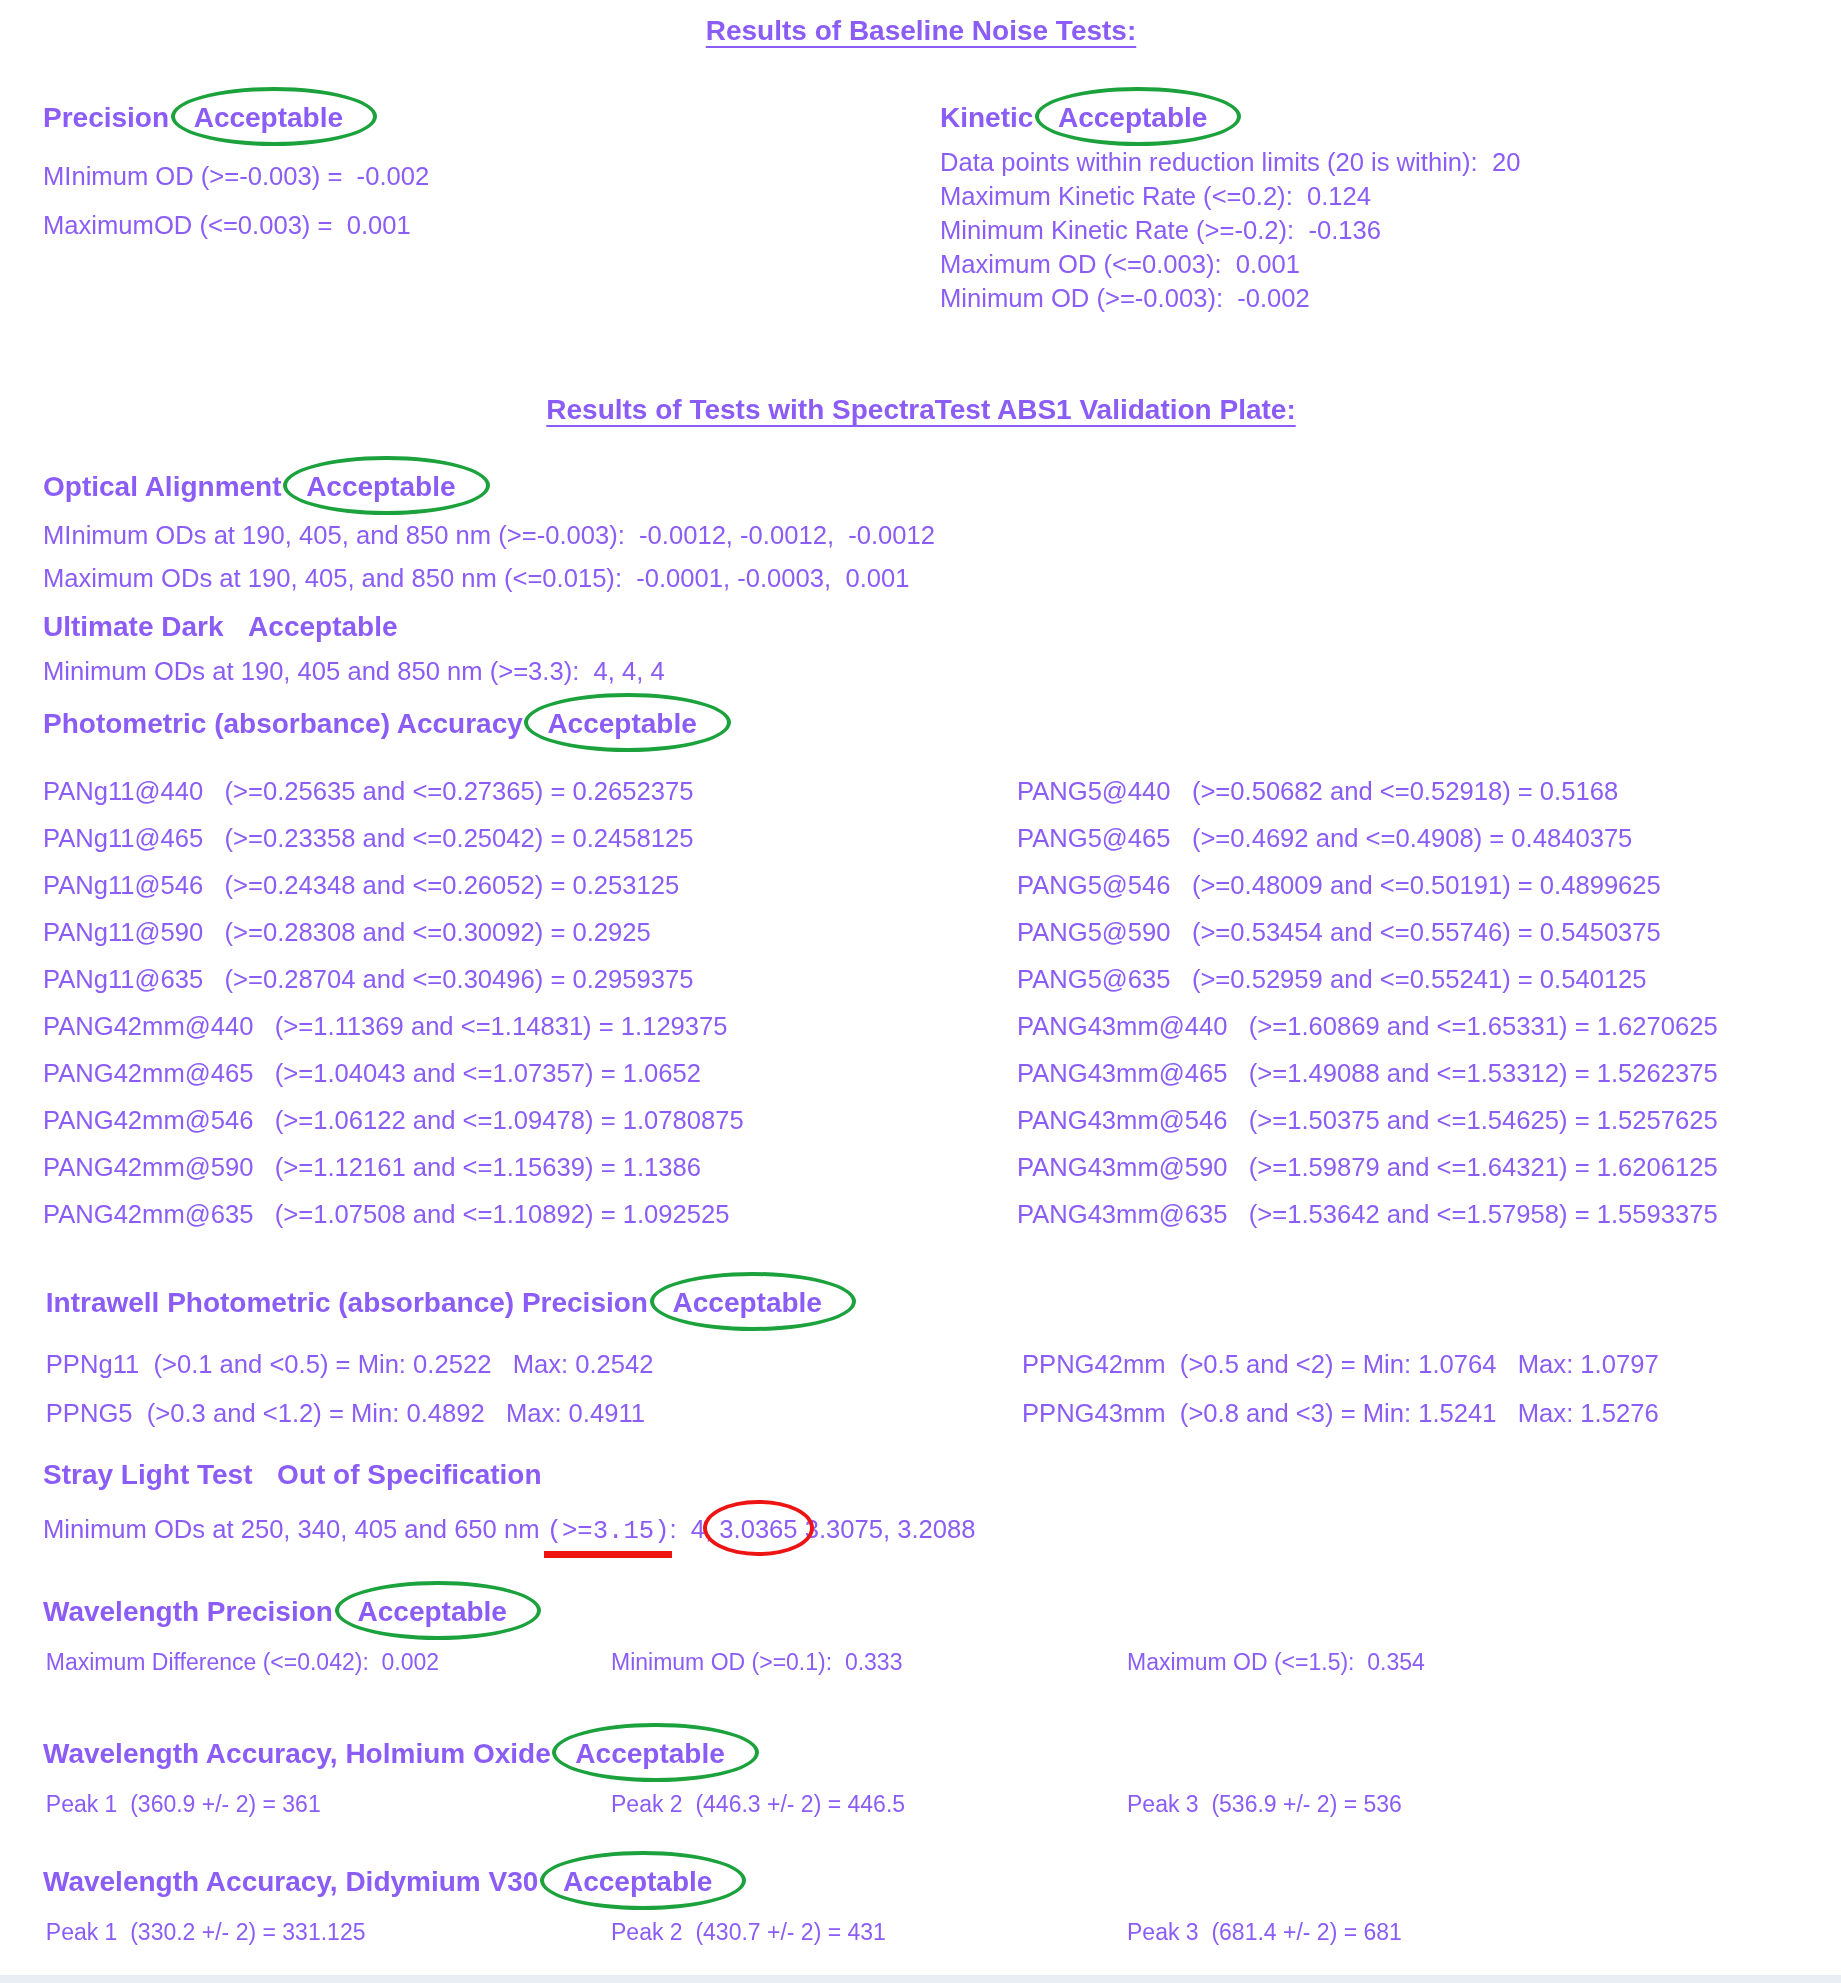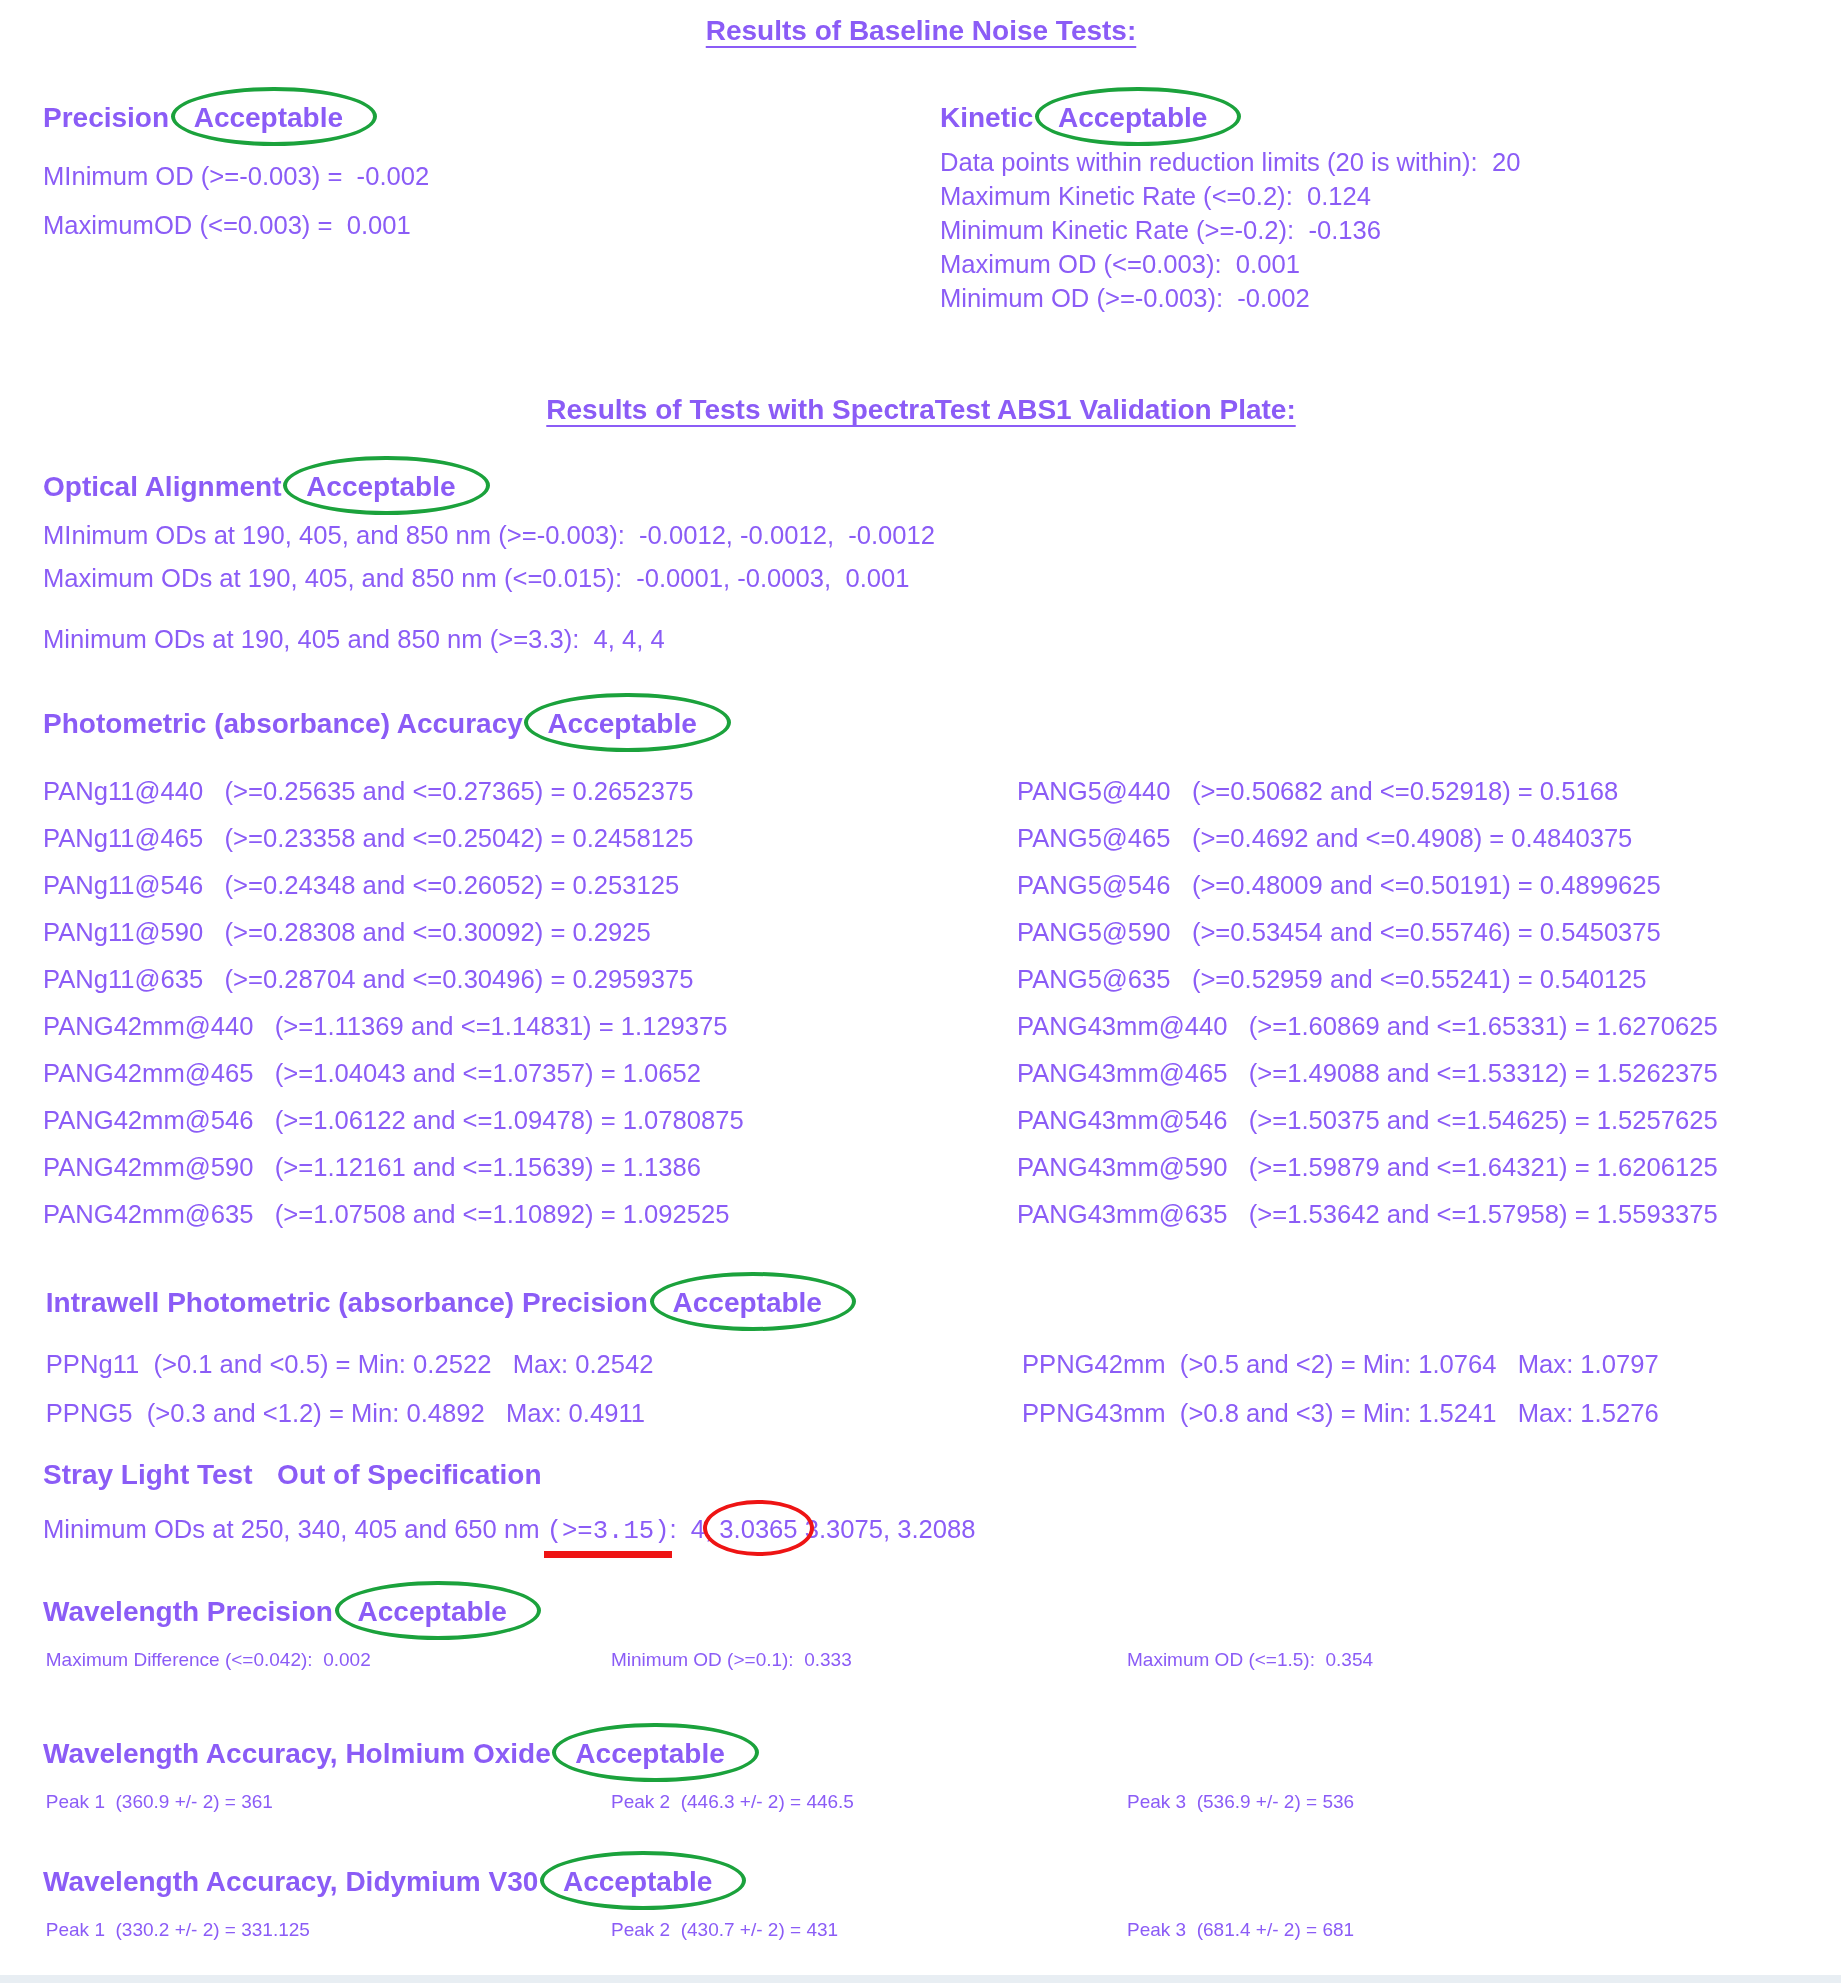--- a/index.html
+++ b/index.html
@@ -45,21 +45,21 @@
     border-radius:50%;
     pointer-events:none;
   }
   .red-underline { position:relative; display:inline-block;font-family:Liberation Mono, monospace; }
   .red-underline::after {
     content:""; position:absolute;
     left:-2.8px; right:-2.8px; bottom:-8.5px; height:6.6px;
     background:var(--red);
   }
   .cols-row { position:relative; height:36px; margin-top:21px; }
-  .cols-row span { position:absolute; top:0; font-size:19px; white-space:pre; }
+  .cols-row span { position:absolute; top:0; font-size:23px; white-space:pre; }
   .c1 { left:2.8px; } .c2 { left:568px; } .c3 { left:1084px; }
   .bottom-strip {
     position:absolute; left:0; right:0; bottom:0; height:9.5px;
     background:var(--strip);
   }
 </style>
 </head>
 <body>
 
 <div class="page">
@@ -89,20 +89,21 @@
 
   <div class="section" style="top:471px;">
     <div class="heading"><span>Optical Alignment</span><span class="status-wrap circled green"><span>Acceptable</span></span></div>
     <div class="lines gap-md" style="margin-top:15px;">
         <div class="line">MInimum ODs at 190, 405, and 850 nm (&gt;=-0.003):  -0.0012, -0.0012,  -0.0012</div>
         <div class="line">Maximum ODs at 190, 405, and 850 nm (&lt;=0.015):  -0.0001, -0.0003,  0.001</div>
       </div>
   </div>
 
   <div class="section" style="top:611px;">
+    <div class="heading"><span>Ultimate Dark</span><span class="status-wrap">Acceptable</span></div>
     <div class="line" style="margin-top:11.4px;">Minimum ODs at 190, 405 and 850 nm (&gt;=3.3):  4, 4, 4</div>
   </div>
 
   <div class="section" style="top:708px;">
     <div class="heading"><span>Photometric (absorbance) Accuracy</span><span class="status-wrap circled green"><span>Acceptable</span></span></div>
   </div>
 
   <div class="pan-col lines" style="left:43px;">
       <div class="line">PANg11@440   (&gt;=0.25635 and &lt;=0.27365) = 0.2652375</div>
       <div class="line">PANg11@465   (&gt;=0.23358 and &lt;=0.25042) = 0.2458125</div>

